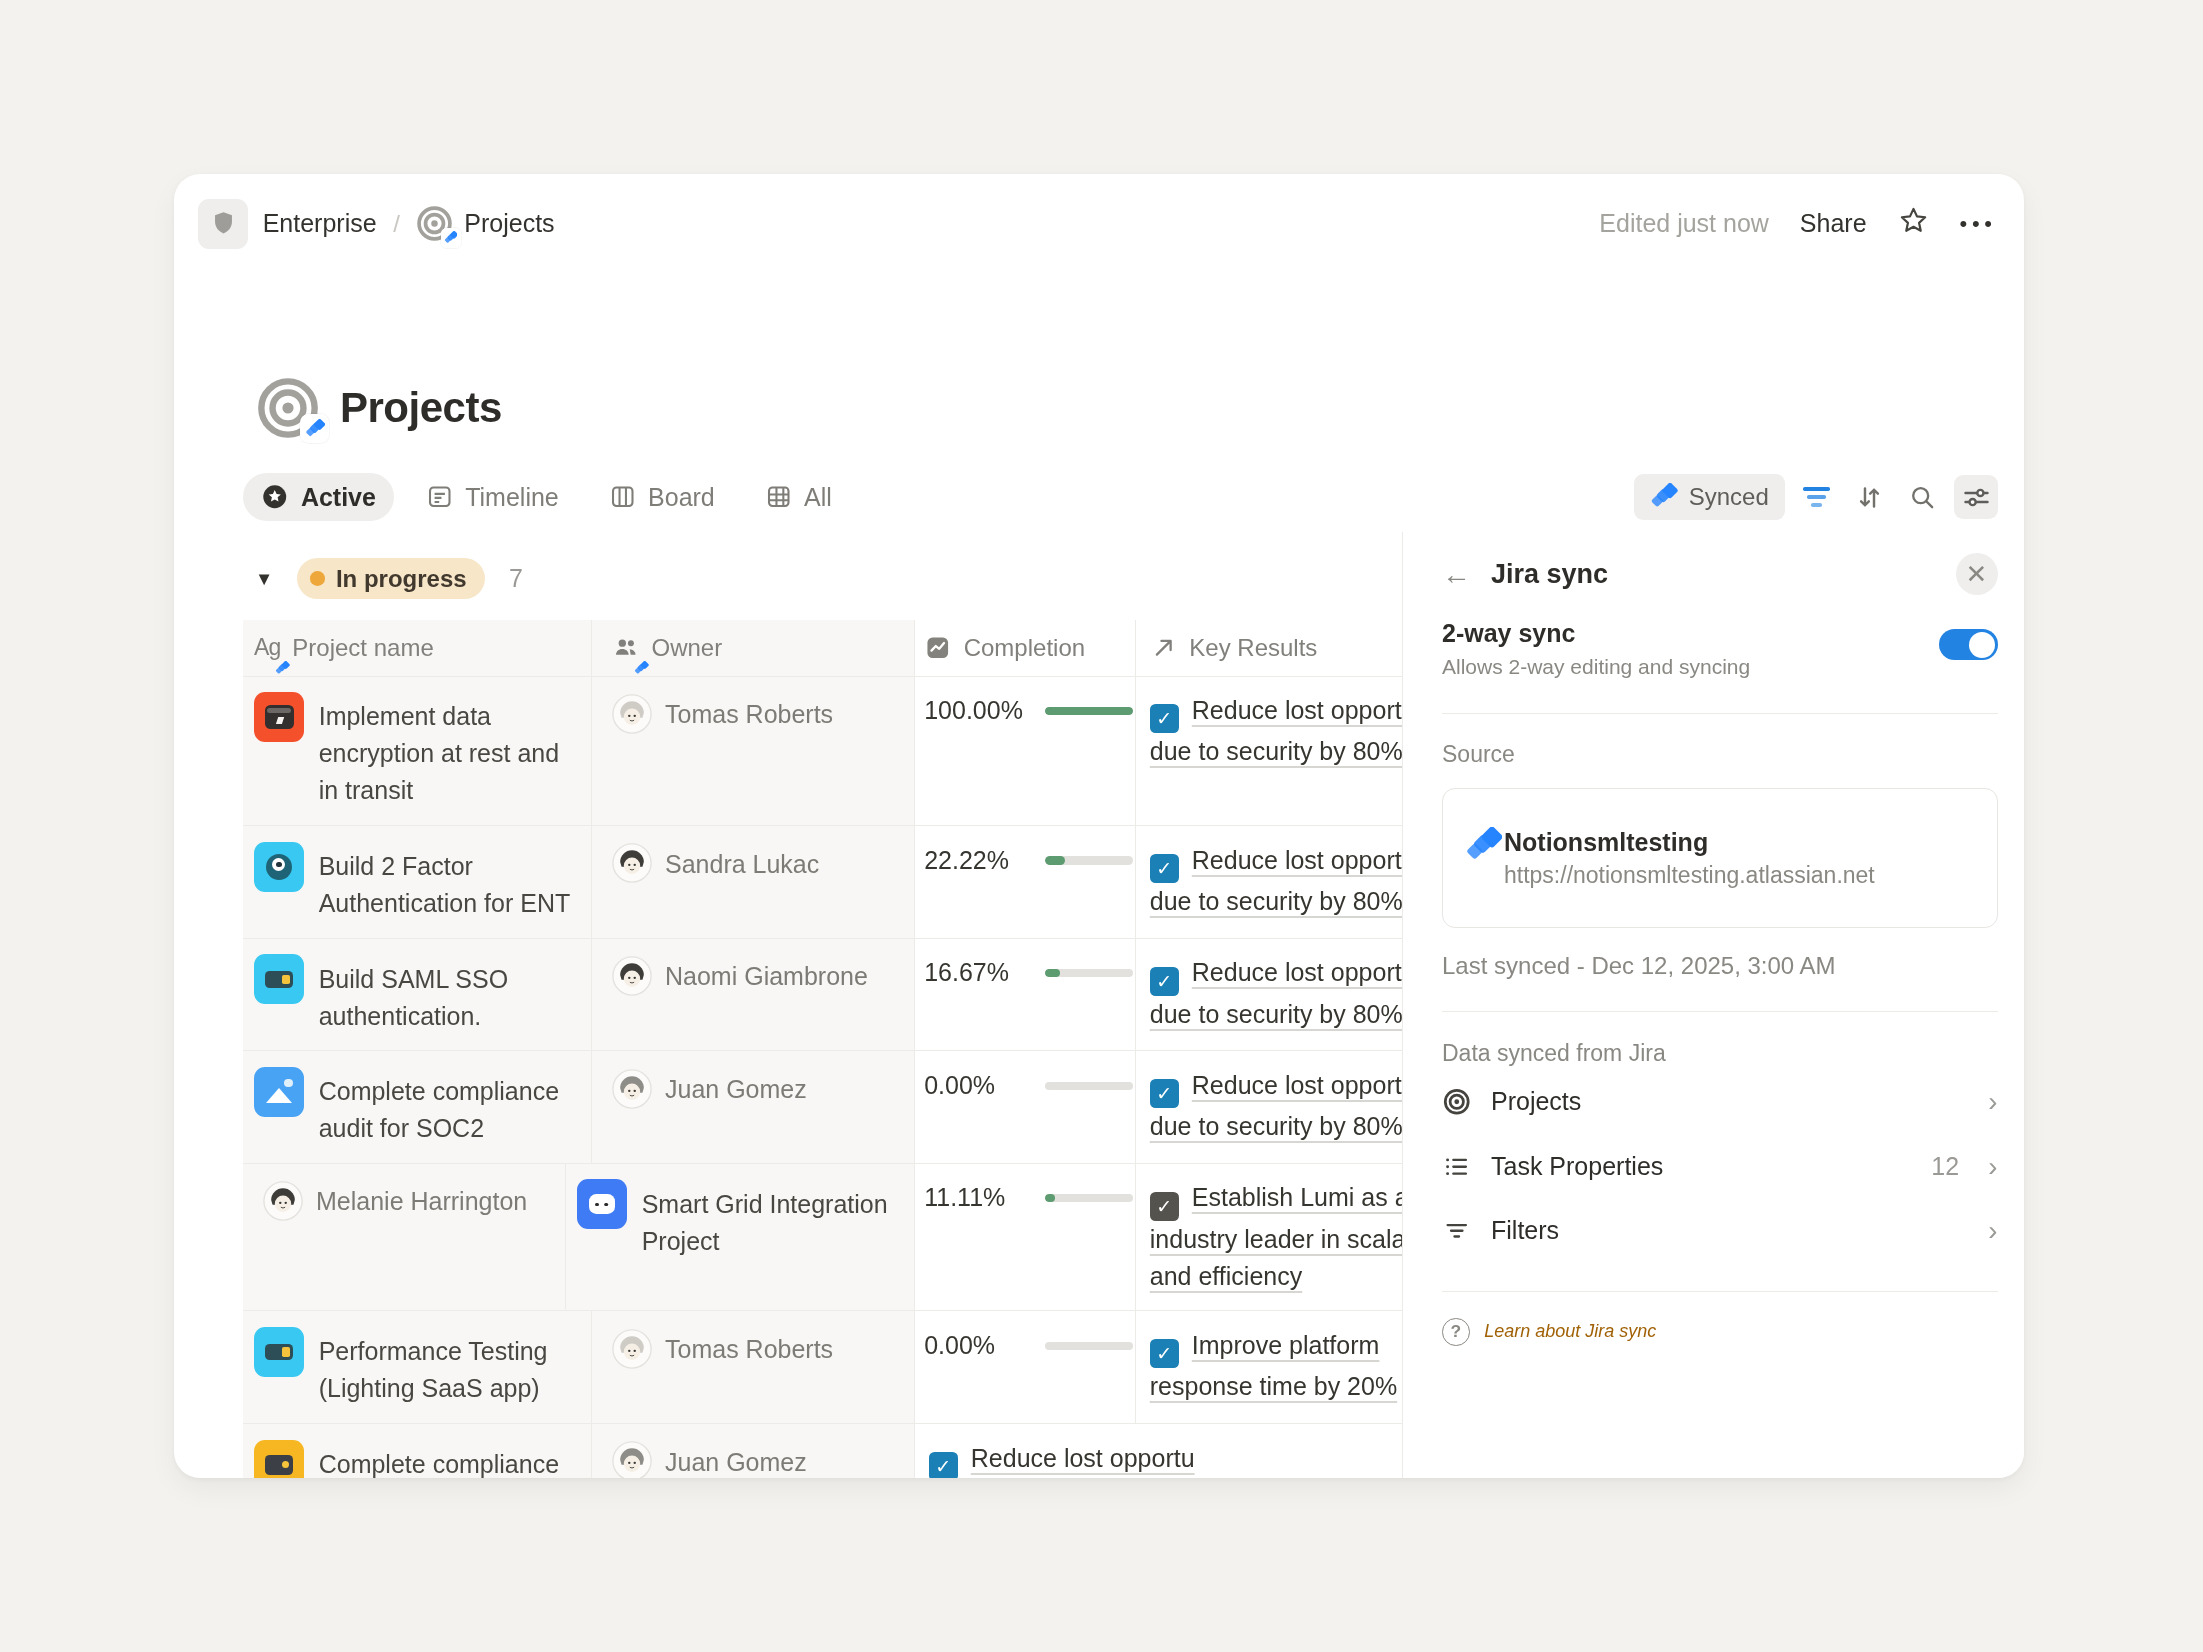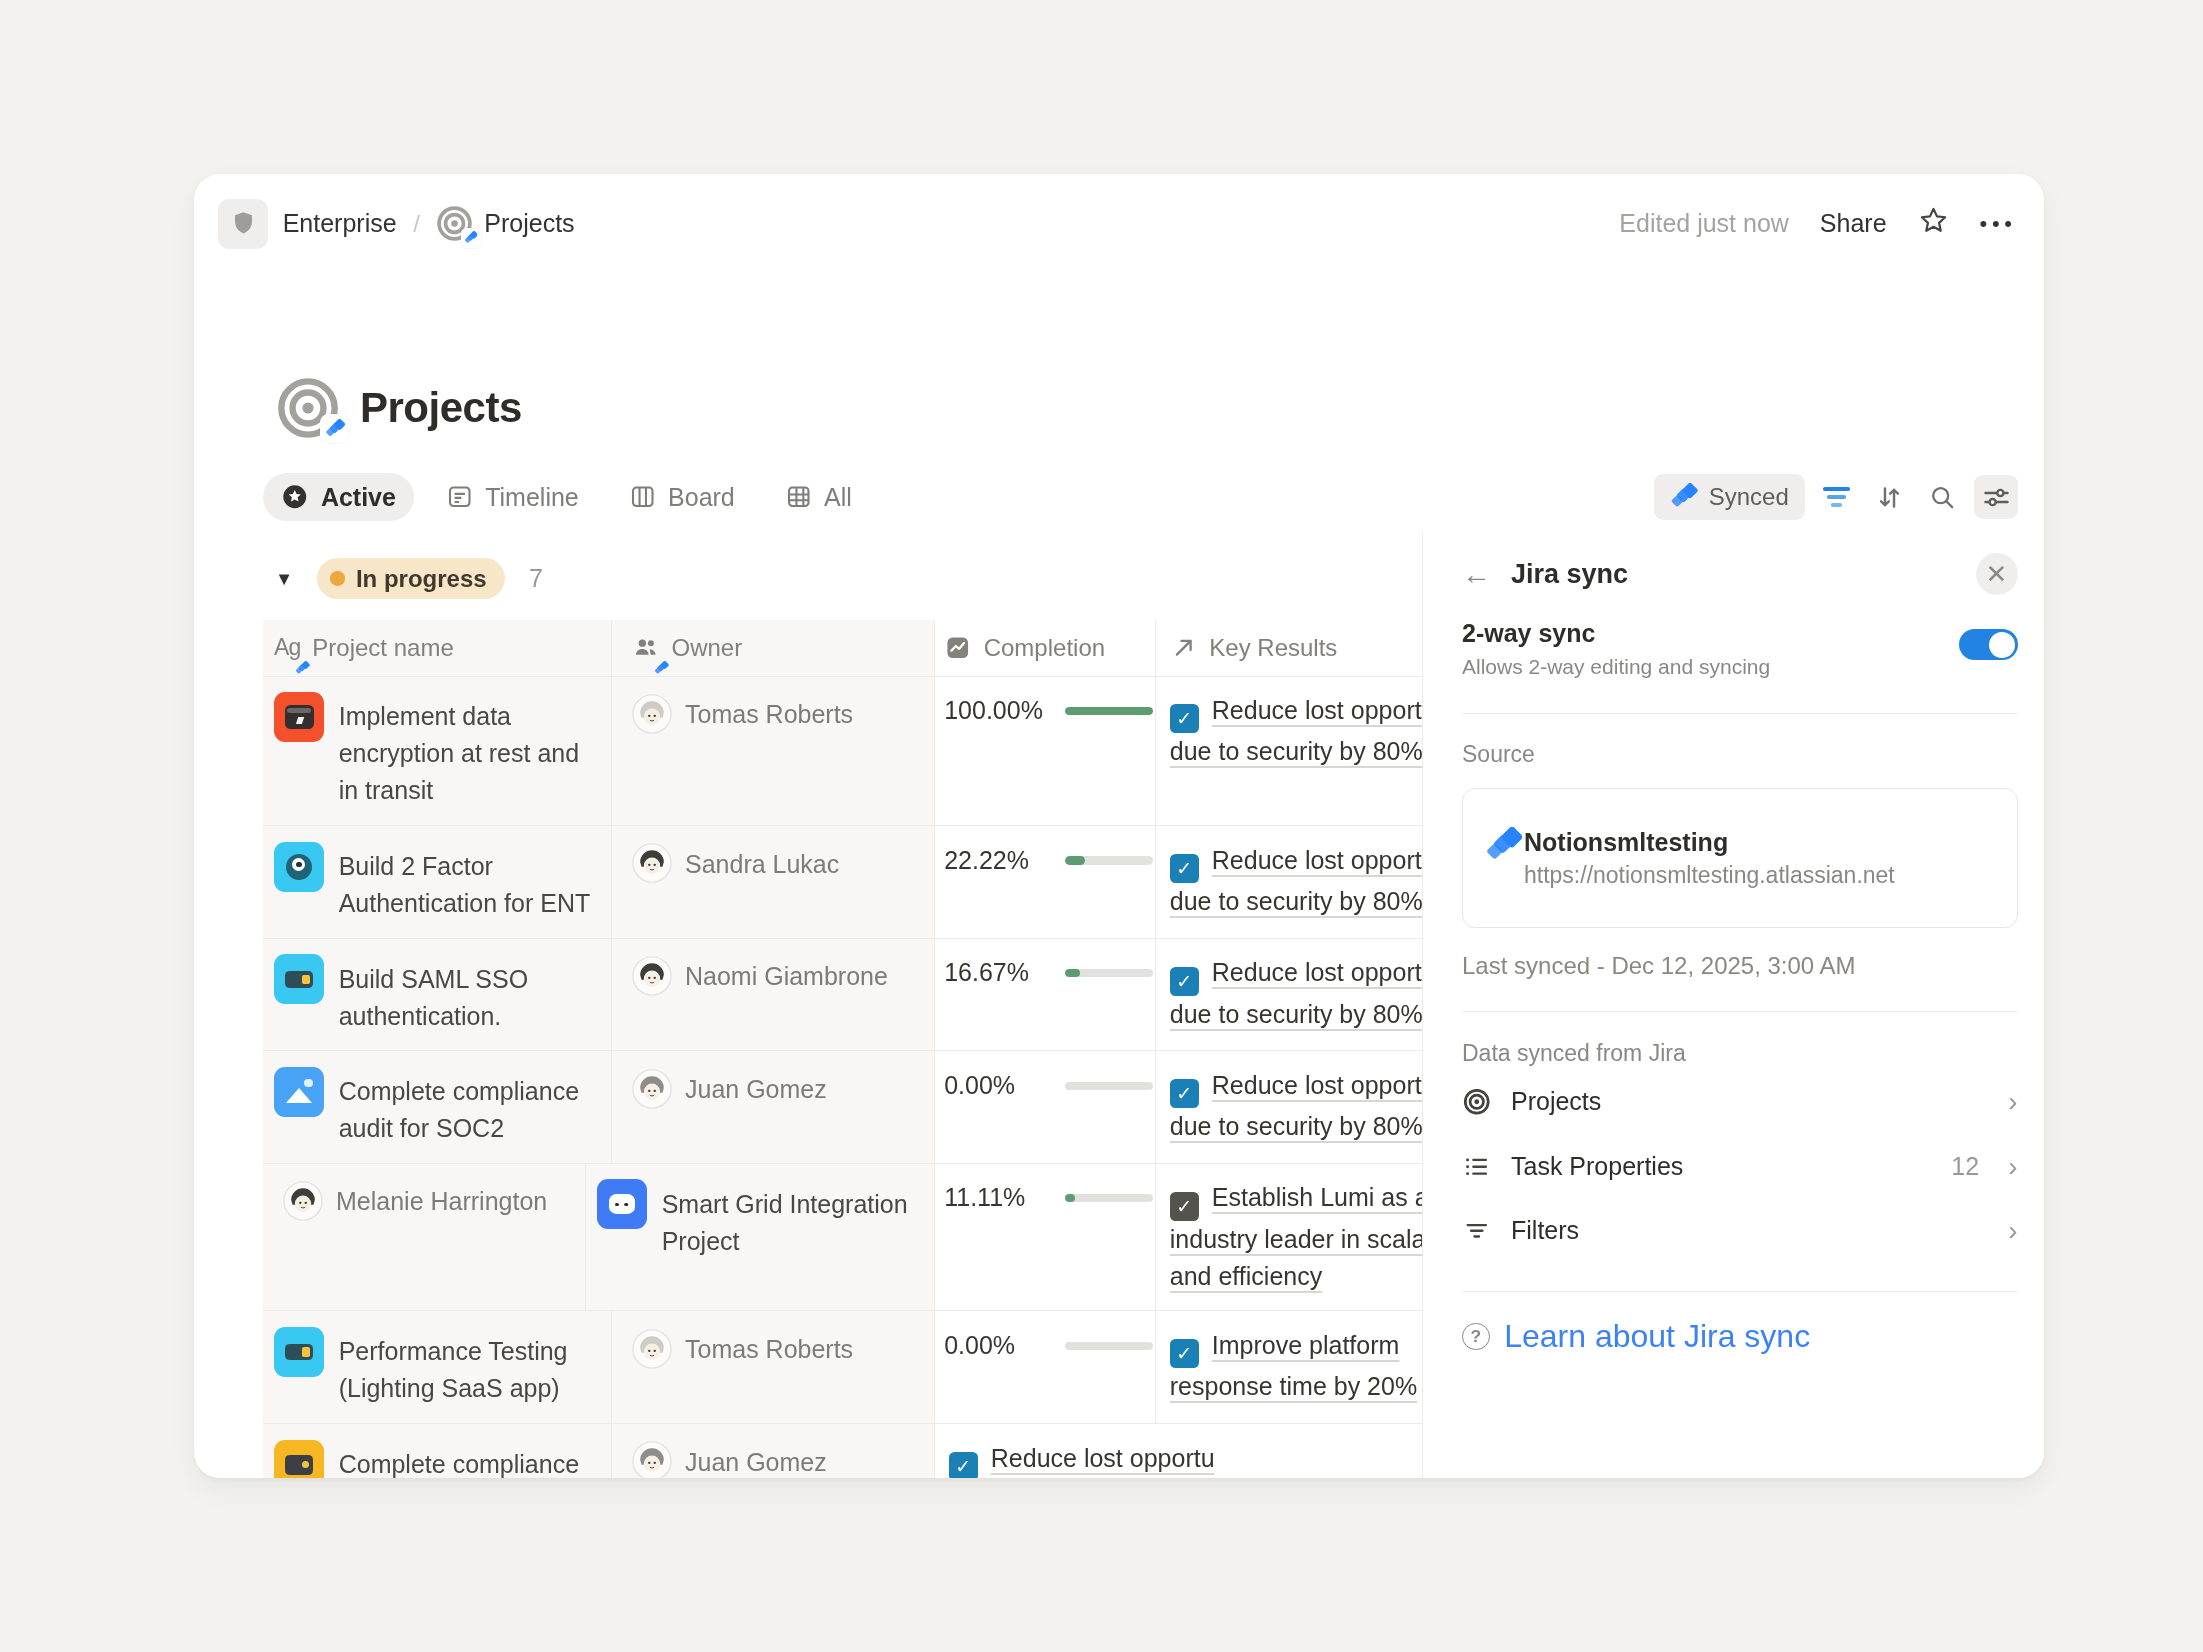--- a/index.html
+++ b/index.html
@@ -1,20 +1,20 @@
 <!DOCTYPE html>
 <html style="font-size:14.7px"><head>
 <meta charset="utf-8">
 <style>
   * { margin:0; padding:0; box-sizing:border-box; }
   html,body { width:2204px; height:1653px; }
   body { font-family:"Liberation Sans","DejaVu Sans",sans-serif; background:#f4f2ee; overflow:hidden; }
   .screen { position:relative; width:2204px; height:1653px; background:#f4f2ee; }
 
-  .card { position:absolute; left:194px; top:174px; width:1850px; height:1304px;
+  .card { position:absolute; left:174px; top:174px; width:1850px; height:1304px;
           background:#ffffff; border-radius:26px; overflow:hidden;
           box-shadow:0 1.8px 5.5px rgba(0,0,0,0.04), 0 11px 27.5px rgba(0,0,0,0.05); }
 
   
   .topbar { display:flex; justify-content:space-between; align-items:center; padding:24px 27.5px 0 24px; height:75px; }
   .breadcrumb { display:flex; align-items:center; gap:14.7px; font-size:25px; color:#34322e; }
   .crumb-box { width:50px; height:50px; border-radius:11px; background:#efeeec; display:flex; align-items:center; justify-content:center; }
   .crumb-sep { color:#c9c7c2; font-size:24px; padding:0 1.8px; }
   .crumb-page { display:flex; align-items:center; gap:11px; }
   .mini-target { position:relative; width:37px; height:37px; color:#a3a19c; }
@@ -127,21 +127,21 @@
   .source-url { font-size:23px; color:#8a8883; line-height:31px; }
   .last-synced { font-size:24px; color:#8a8883; margin-top:24px; }
   .pitem { display:flex; align-items:center; gap:20px; height:59px; margin-top:5.5px; }
   .pitem:first-of-type { margin-top:13px; }
   .pitem-icon { width:29px; height:29px; color:#45433e; display:flex; align-items:center; justify-content:center; }
   .pitem-label { font-size:25px; color:#2f2d2a; flex:1; }
   .pitem-count { font-size:25px; color:#9b9995; margin-right:9.2px; }
   .chev { font-size:27.5px; color:#9b9995; line-height:1; }
   .learn-row { display:flex; align-items:center; gap:14.7px; margin-top:26px; }
   .help-circle { width:27.5px; height:27.5px; border:1.8px solid #8a8883; border-radius:50%; color:#8a8883; font-size:17.4px; display:flex; align-items:center; justify-content:center; font-weight:600; }
-  .learn-label { font-size:32px; color:#3b82f6; }
+  .learn-label { font-size:18px; color:#a16207;font-style:italic; }
 
   svg.def-store { position:absolute; width:0; height:0; }
 </style>
 </head>
 <body>
 
 <svg class="def-store" xmlns="http://www.w3.org/2000/svg">
   <defs>
     <g id="jira-glyph">
       <rect x="12.2" y="1.2" width="10.6" height="10.6" rx="2.2" fill="#2684FF" transform="rotate(45 17.5 6.5)"></rect>

